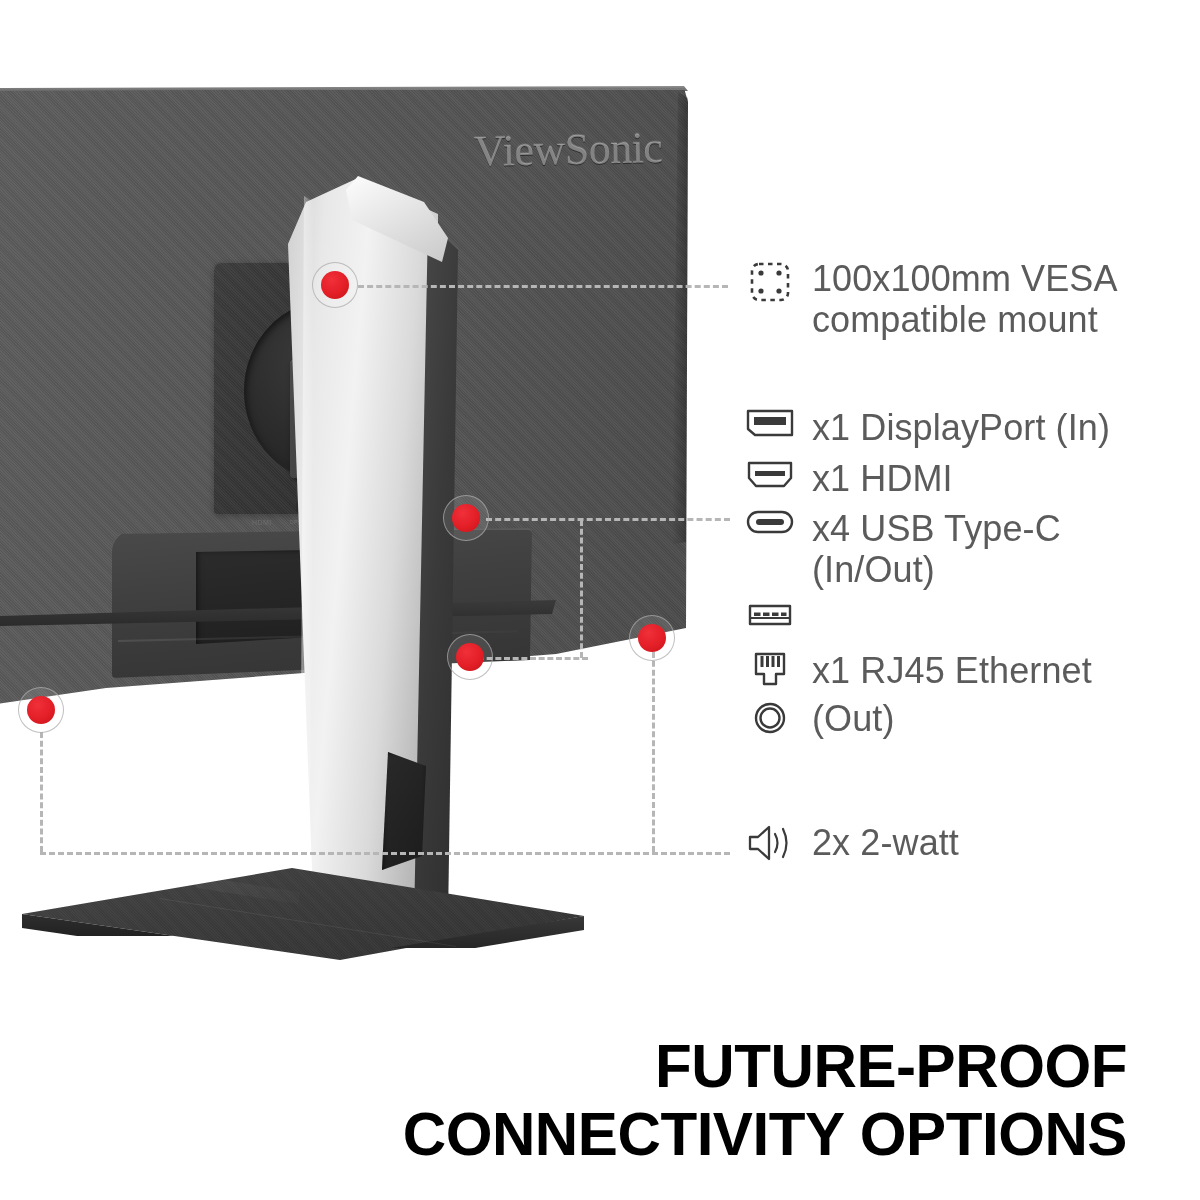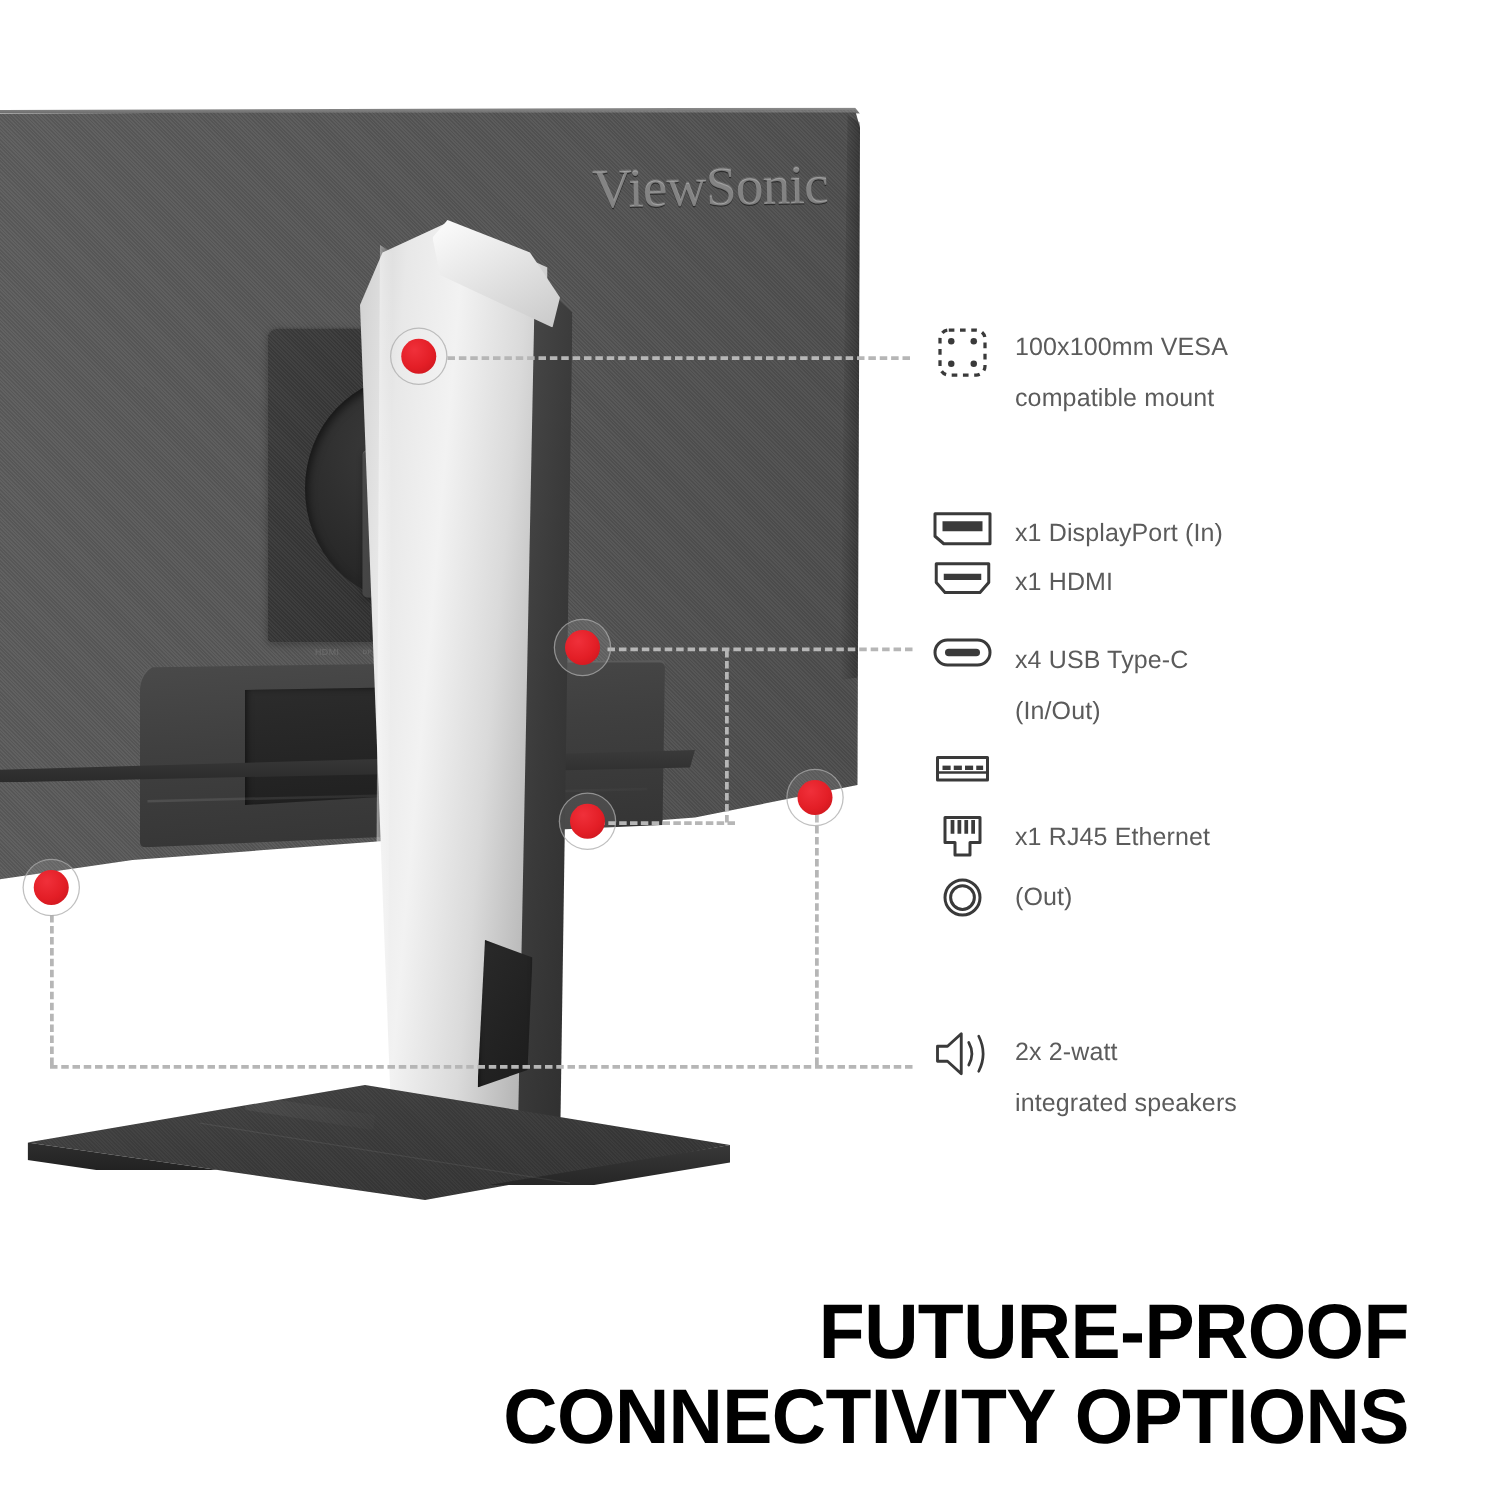--- a/index.html
+++ b/index.html
@@ -190,21 +190,21 @@
   }
 
   
   .specs { position:absolute; left:744px; top:0; width:456px; height:1010px; }
   .spec-group { position:absolute; left:0; width:456px; }
   .spec-row { display:flex; align-items:flex-start; gap:16px; }
   .spec-ico {
     flex:0 0 52px; width:52px; display:flex; align-items:center; justify-content:center;
   }
   .spec-txt {
-    font-size:20px; line-height:41px; color:#5b5b5b; letter-spacing:.1px;
+    font-size:36px; line-height:41px; color:#5b5b5b; letter-spacing:.1px;
     font-family:"Liberation Sans", sans-serif; font-weight:400;
   }
   .spec-txt .ln { display:block; }
 
   
   .headline {
     position:absolute; left:60px; top:1032px; width:1100px;text-align:right;
   }
   .headline .hl {
     display:block;
@@ -316,21 +316,21 @@
             <path d="M3 4 H47 V28 H10 L3 22 Z" fill="none" stroke="#3a3a3a" stroke-width="2.4" stroke-linejoin="round"></path>
             <path d="M9 10 H41 V18 H9 Z" fill="#3a3a3a"></path>
           </svg>
         </div>
         <div class="spec-txt">
           <span class="ln">x1 DisplayPort (In)</span>
         </div>
       </div>
     </div>
 
-    <div class="spec-group" style="top:446px;">
+    <div class="spec-group" style="top:458px;">
       <div class="spec-row">
         <div class="spec-ico">
           <svg width="50" height="32" viewBox="0 0 50 32">
             <path d="M4 5 H46 V20 L39 28 H11 L4 20 Z" fill="none" stroke="#3a3a3a" stroke-width="2.4" stroke-linejoin="round"></path>
             <rect x="10" y="13" width="30" height="5" fill="#3a3a3a"></rect>
           </svg>
         </div>
         <div class="spec-txt">
           <span class="ln">x1 HDMI</span>
         </div>
@@ -406,21 +406,20 @@
       <div class="spec-row">
         <div class="spec-ico">
           <svg width="50" height="42" viewBox="0 0 50 42">
             <path d="M5 15 H13 L24 5 V37 L13 27 H5 Z" fill="none" stroke="#3a3a3a" stroke-width="2.3" stroke-linejoin="round"></path>
             <path d="M30 12 Q35 21 30 30" fill="none" stroke="#3a3a3a" stroke-width="2.2" stroke-linecap="round"></path>
             <path d="M38 7 Q45 21 38 35" fill="none" stroke="#3a3a3a" stroke-width="2.2" stroke-linecap="round"></path>
           </svg>
         </div>
         <div class="spec-txt">
           <span class="ln">2x 2-watt</span>
-          <span class="ln">integrated speakers</span>
         </div>
       </div>
     </div>
 
   </div>
 
   <div class="headline">
     <span class="hl">FUTURE-PROOF</span>
     <span class="hl">CONNECTIVITY OPTIONS</span>
   </div>

